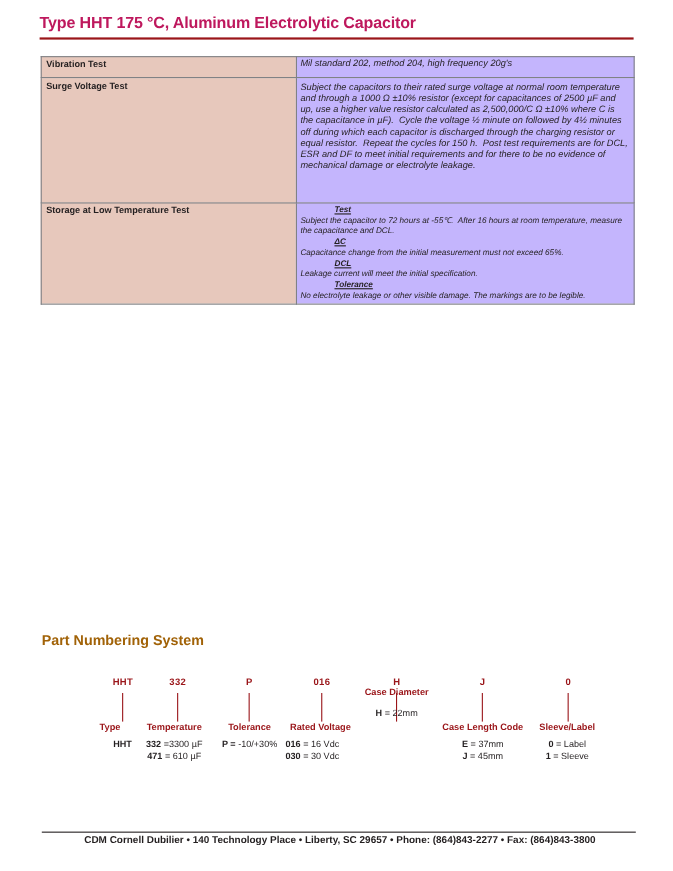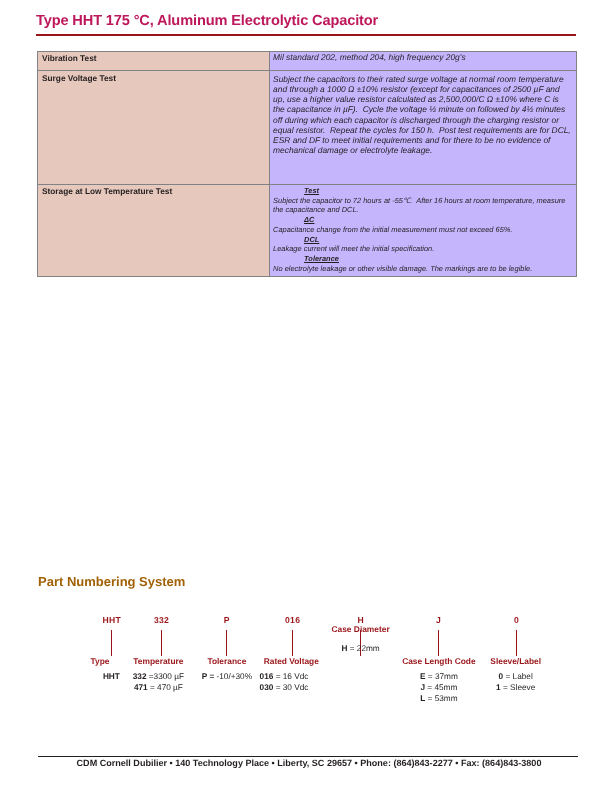--- a/index.html
+++ b/index.html
@@ -140,21 +140,21 @@
       <div class="pns-col" style="left: 11.4px; top: 671px;">
         <div class="pns-rows"><b>HHT</b></div>
       </div>
       <div class="pns-col pns-code" style="left: 61.4px; top: 616.2px;">332</div>
       <div class="pns-col" style="left: 61.4px; top: 629.6px; height: 26.8px;">
         <div class="pns-stem" style="top: 0px; height: 26.8px;"></div>
       </div>
       <div class="pns-col pns-name" style="left: 58.4px; top: 656.7px;">Temperature</div>
       <div class="pns-col" style="left: 58.4px; top: 671px;">
         <div class="pns-rows"><b>332</b> <span>=3300 µF</span></div>
-        <div class="pns-rows"><b>471</b> <span>= 470 µF</span></div>
+        <div class="pns-rows"><b>471</b> <span>= 610 µF</span></div>
       </div>
       <div class="pns-col pns-code" style="left: 126.5px; top: 616.2px;">P</div>
       <div class="pns-col" style="left: 126.5px; top: 629.6px; height: 26.8px;">
         <div class="pns-stem" style="top: 0px; height: 26.8px;"></div>
       </div>
       <div class="pns-col pns-name" style="left: 126.9px; top: 656.7px;">Tolerance</div>
       <div class="pns-col" style="left: 126.9px; top: 671px;">
         <div class="pns-rows"><b>P =</b> <span>-10/+30%</span></div>
       </div>
       <div class="pns-col pns-code" style="left: 192.5px; top: 616.2px;">016</div>
@@ -175,21 +175,20 @@
         <div class="pns-rows"><b>H</b> <span>= 22mm</span></div>
       </div>
       <div class="pns-col pns-code" style="left: 338.5px; top: 616.2px;">J</div>
       <div class="pns-col" style="left: 338.5px; top: 629.6px; height: 26.8px;">
         <div class="pns-stem" style="top: 0px; height: 26.8px;"></div>
       </div>
       <div class="pns-col pns-name" style="left: 338.9px; top: 656.7px;">Case Length Code</div>
       <div class="pns-col" style="left: 338.9px; top: 671px;">
         <div class="pns-rows"><b>E</b> <span>= 37mm</span></div>
         <div class="pns-rows"><b>J</b> <span>= 45mm</span></div>
-        <div class="pns-rows"><b>L</b> <span>= 53mm</span></div>
       </div>
       <div class="pns-col pns-code" style="left: 416.5px; top: 616.2px;">0</div>
       <div class="pns-col" style="left: 416.5px; top: 629.6px; height: 26.8px;">
         <div class="pns-stem" style="top: 0px; height: 26.8px;"></div>
       </div>
       <div class="pns-col pns-name" style="left: 415.7px; top: 656.7px;">Sleeve/Label</div>
       <div class="pns-col" style="left: 415.7px; top: 671px;">
         <div class="pns-rows"><b>0</b> <span>= Label</span></div>
         <div class="pns-rows"><b>1</b> <span>= Sleeve</span></div>
       </div>

